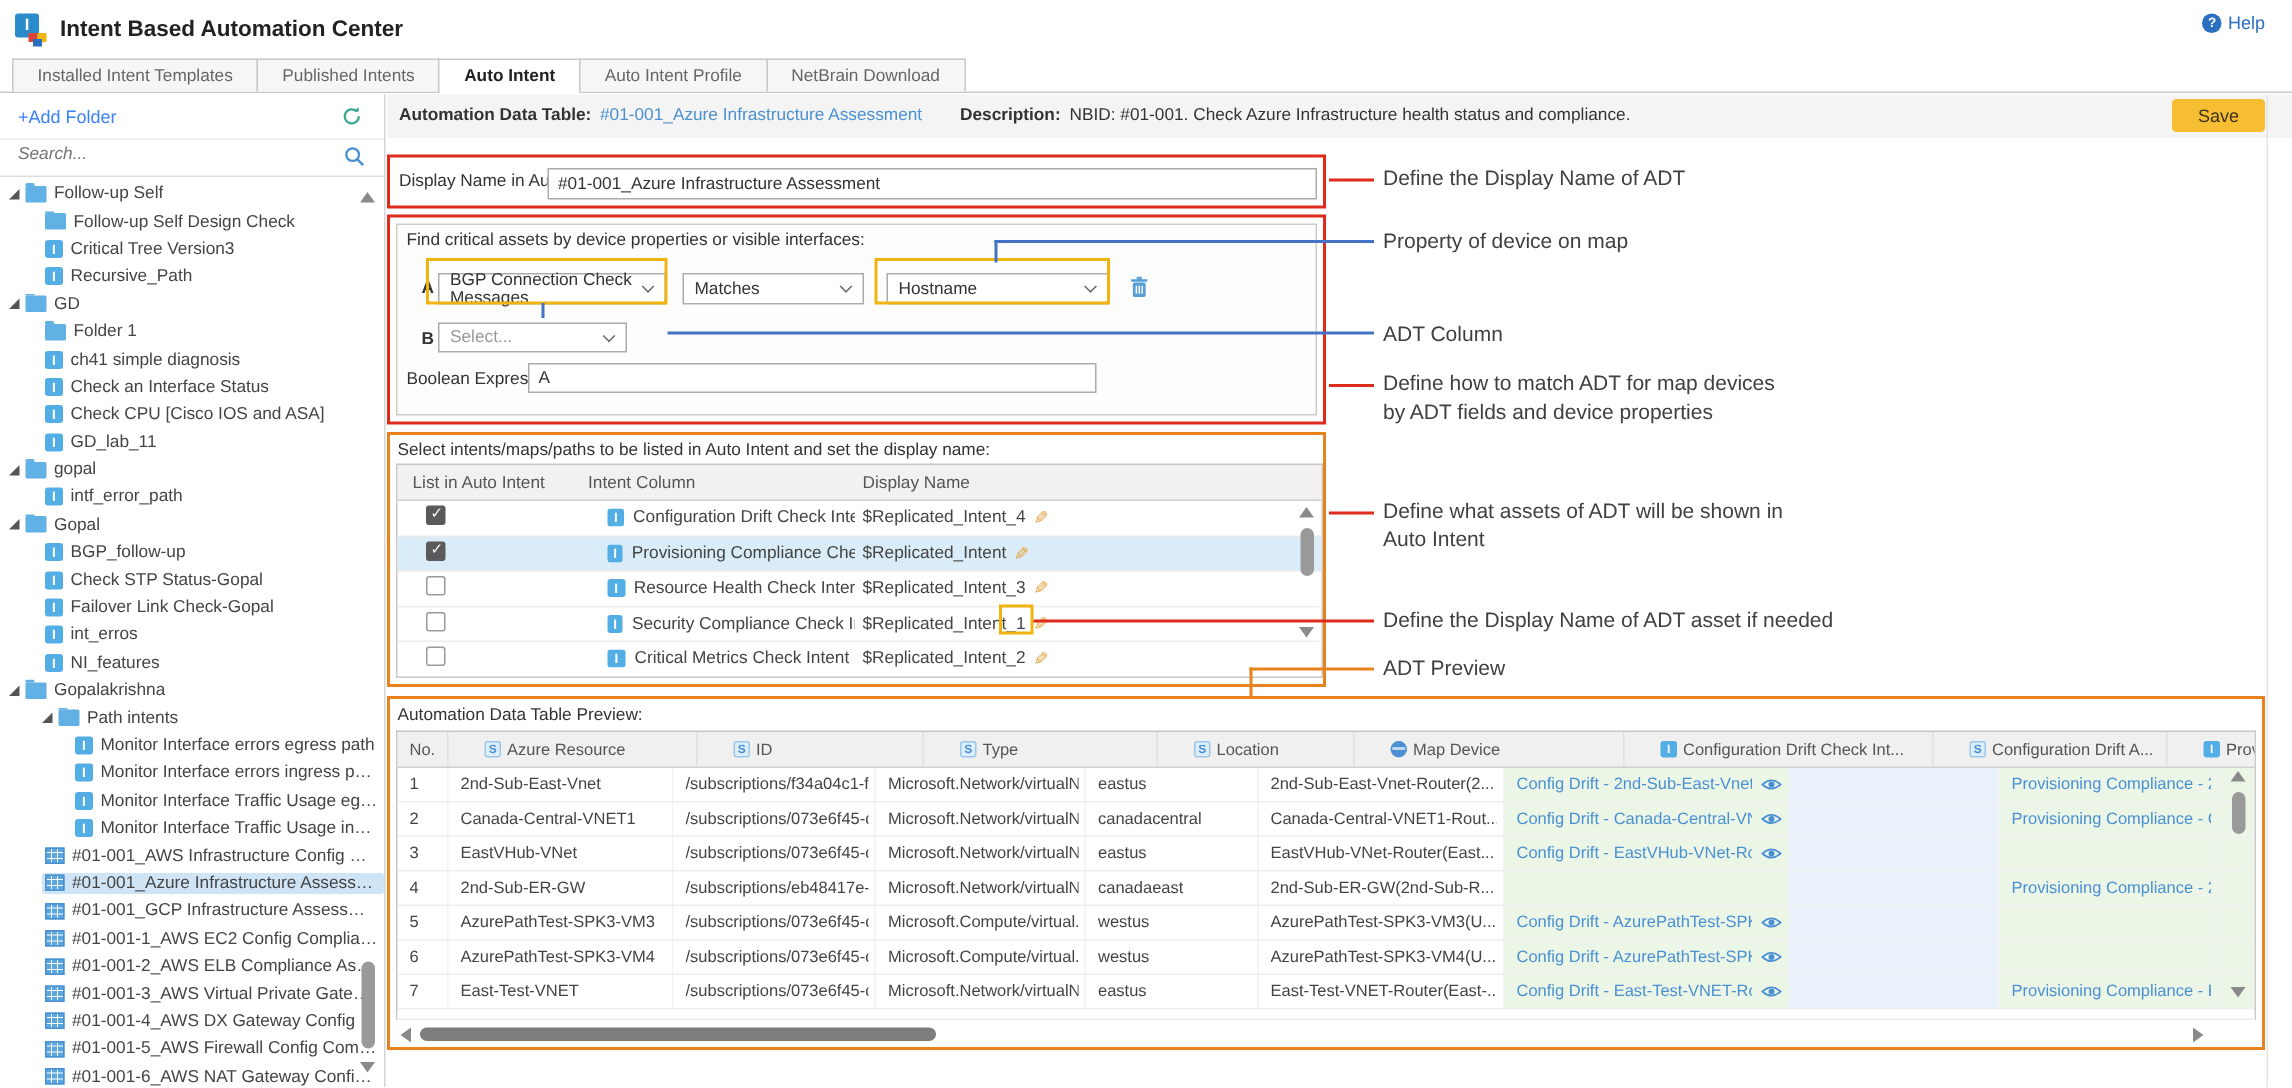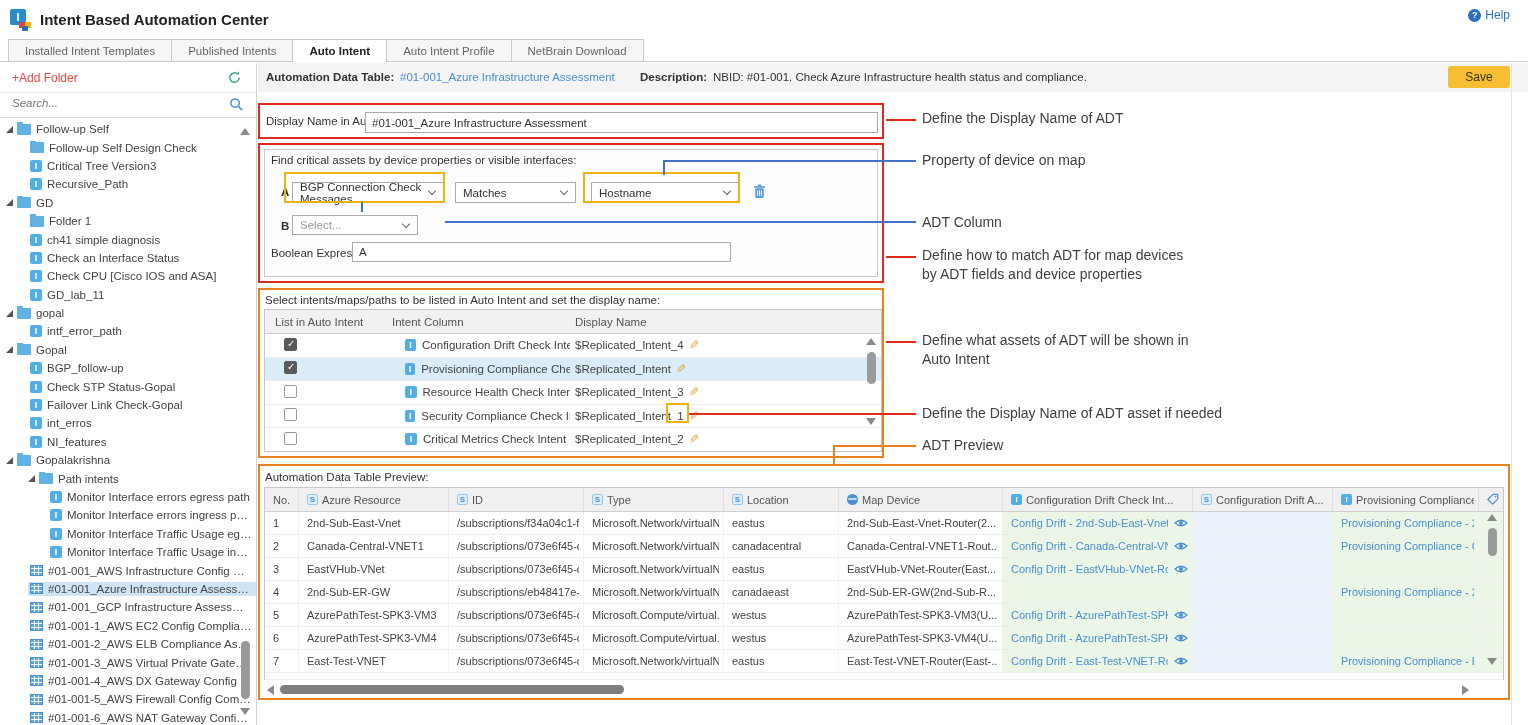--- a/index.html
+++ b/index.html
@@ -19,21 +19,21 @@
   .help-q { display:inline-block; width:13px; height:13px; border-radius:50%; background:#2b6fc0; color:#fff; font-size:9px; font-weight:bold; text-align:center; line-height:13px; }
 
   
   .tabbar { position:absolute; left:0; top:40px; width:100%; height:22px; border-bottom:1px solid #c9c9c9; padding-left:8px; display:flex; align-items:flex-end; }
   .tab { height:22px; padding:0 16px; font-size:11.5px; color:#666; background:#f6f6f6; border:1px solid #c9c9c9; border-bottom:none; margin-right:-1px; display:flex; align-items:center; cursor:pointer; }
   .tab.active { background:#fff; color:#222; font-weight:bold; height:23px; margin-bottom:-1px; z-index:2; }
 
   
   .sidebar { position:absolute; left:0; top:63px; width:257px; height:662px; border-right:1px solid #d5d5d5; background:#fff; }
   .add-folder-row { position:relative; height:30px; border-bottom:1px solid #ececec; }
-  .add-folder { position:absolute; left:12px; top:8px; font-size:12px; color:#ef4444; cursor:pointer; }
+  .add-folder { position:absolute; left:12px; top:8px; font-size:12px; color:#3b82f6; cursor:pointer; }
   .refresh-icon { position:absolute; right:14px; top:7px; width:15px; height:15px; cursor:pointer; }
   .search-row { position:relative; height:25px; border-bottom:1px solid #ddd; }
   .search-input { position:absolute; left:12px; top:4px; width:210px; border:none; outline:none; font-size:11.5px; font-style:italic; color:#999; font-family:inherit; background:transparent; }
   .search-icon { position:absolute; right:12px; top:4px; width:15px; height:15px; cursor:pointer; }
   .tree { position:relative; height:606px; overflow:hidden; padding-top:2px; }
   .tree-row { position:relative; height:18.4px; display:flex; align-items:center; font-size:11.5px; color:#444; white-space:nowrap; cursor:pointer; }
   .tree-inner { display:flex; align-items:center; gap:5px; padding:1px 4px 1px 2px; border-radius:2px; overflow:hidden; }
   .tree-row.selected .tree-inner { background:#cfe4f5; }
   .twisty { width:9px; height:9px; position:relative; flex:0 0 9px; }
   .twisty::before { content:""; position:absolute; left:0; top:1px; border-bottom:7px solid #555; border-left:7px solid transparent; }
@@ -85,21 +85,21 @@
   .irow .c2 { width:182px; padding-left:17px; display:flex; align-items:center; gap:6px; overflow:hidden; white-space:nowrap; }
   .irow .c3 { width:280px; padding-left:5px; display:flex; align-items:center; gap:5px; white-space:nowrap; }
   .cbx { width:13px; height:13px; border:1px solid #999; background:#fff; border-radius:2px; display:inline-block; position:relative; cursor:pointer; }
   .cbx.on { background:#5a5a5a; border-color:#5a5a5a; }
   .cbx.on::after { content:"✓"; position:absolute; left:2px; top:-1px; color:#fff; font-size:10px; }
   .pencil { font-size:12px; color:#e8a13b; cursor:pointer; line-height:1; transform:scaleX(-1); display:inline-block; }
 
   
   .ptable { position:absolute; left:4px; top:21px; width:1240px; border:1px solid #c7c7c7; border-bottom:none; background:#fff; overflow:hidden; }
   .prow { display:flex; height:23px; font-size:11px; color:#444; border-bottom:1px solid #ededed; align-items:center; }
-  .prow-head { height:24px; background:#f0f0f0; border-bottom:1px solid #cfcfcf; color:#555; font-size:11px; }
+  .prow-head { height:24px; background:#f0f0f0; border-bottom:1px solid #cfcfcf; color:#555; font-size:11px;gap:16px; }
   .pcell { height:100%; display:flex; align-items:center; gap:4px; padding:0 4px 0 8px; overflow:hidden; white-space:nowrap; flex:0 0 auto; border-right:1px solid #f3f3f3; }
   .prow-head .pcell { border-right:1px solid #e0e0e0; }
   .pcell.tint-green { background:#ecf6e6; }
   .pcell.tint-blue  { background:#e9f1fb; }
   .pcell.linky { color:#4a90d2; cursor:pointer; }
   .type-s { flex:0 0 11px; width:11px; height:11px; background:#ddeefb; border:1px solid #9cc6e8; border-radius:2px; color:#4a90d2; font-size:8px; font-weight:bold; text-align:center; line-height:10px; }
   .type-i { flex:0 0 11px; width:11px; height:11px; background:#53aee6; border-radius:2px; color:#fff; font-size:8px; font-weight:bold; text-align:center; line-height:11px; }
   .type-g { flex:0 0 11px; width:11px; height:11px; border-radius:50%; background:#4a90d2; position:relative; }
   .type-g::after { content:""; position:absolute; left:1px; top:4px; width:9px; height:2px; background:#bcd9f2; border-radius:1px; }
   .sliver { height:7px; border-bottom:1px solid #ededed; background:#fdfdfd; overflow:hidden; }

